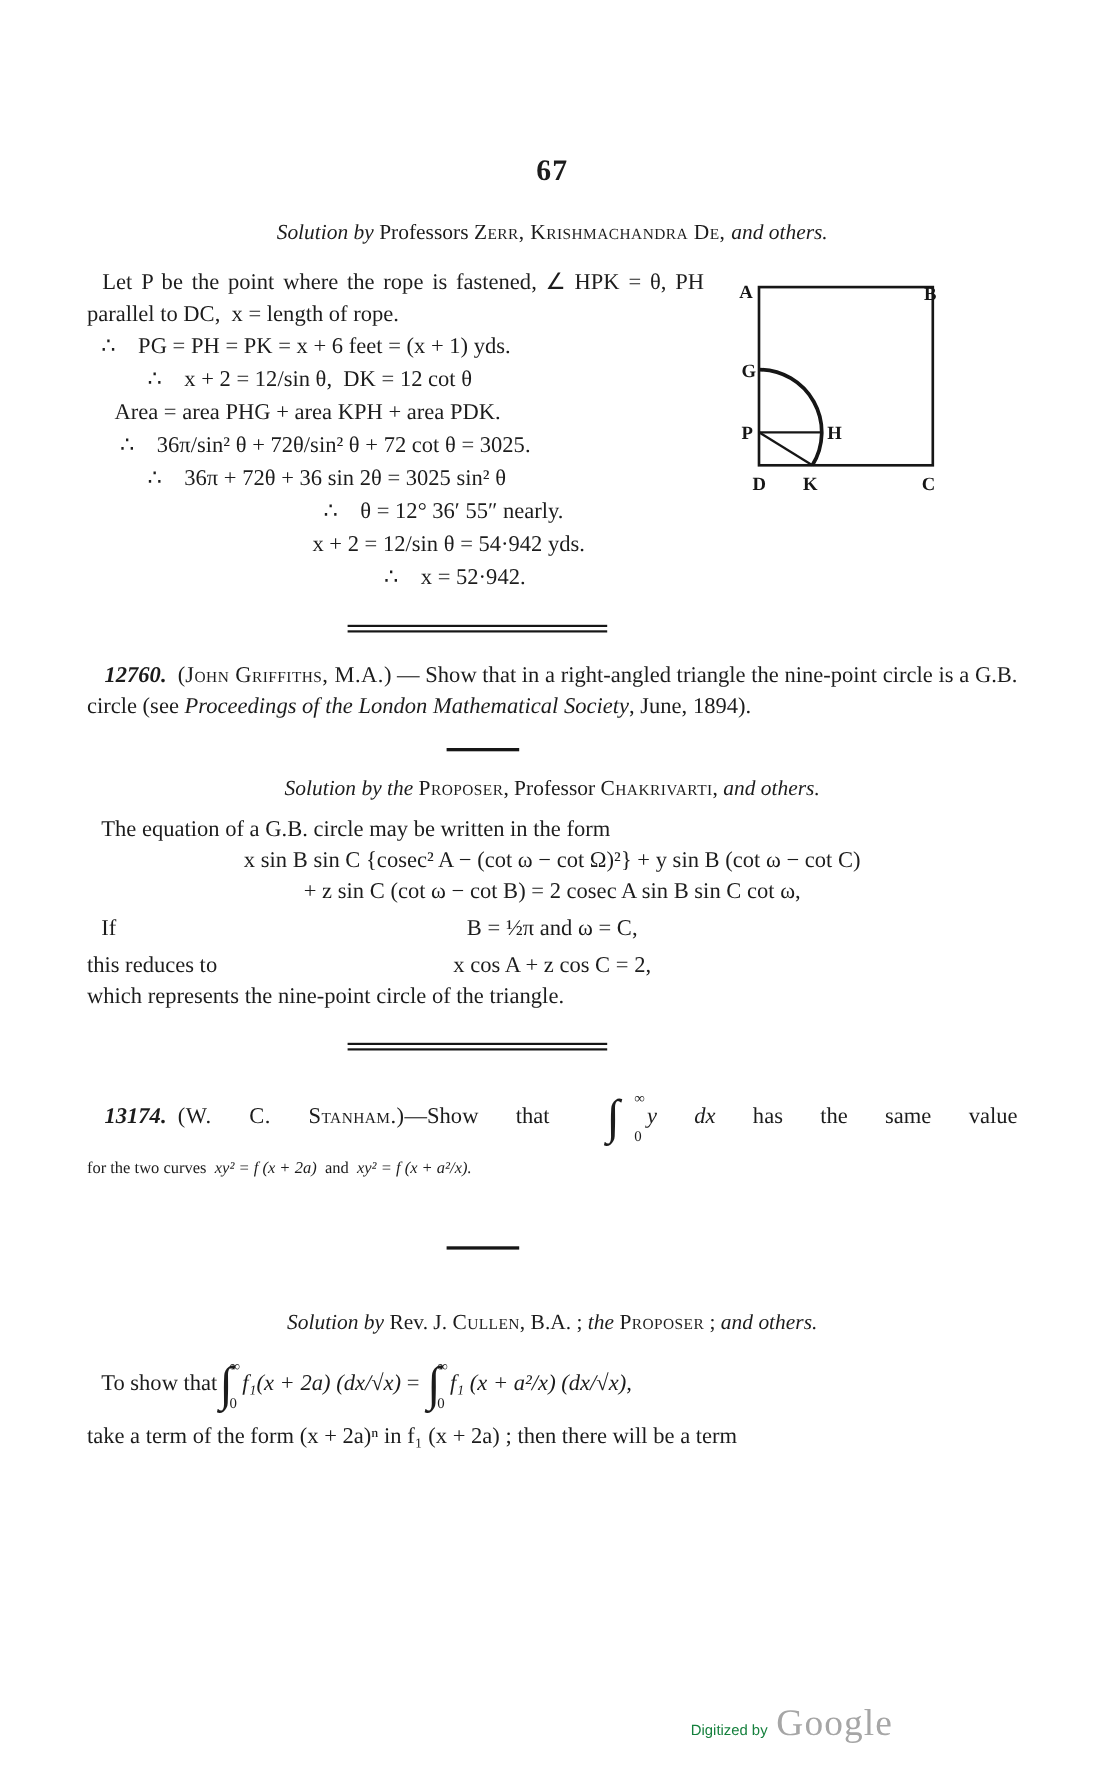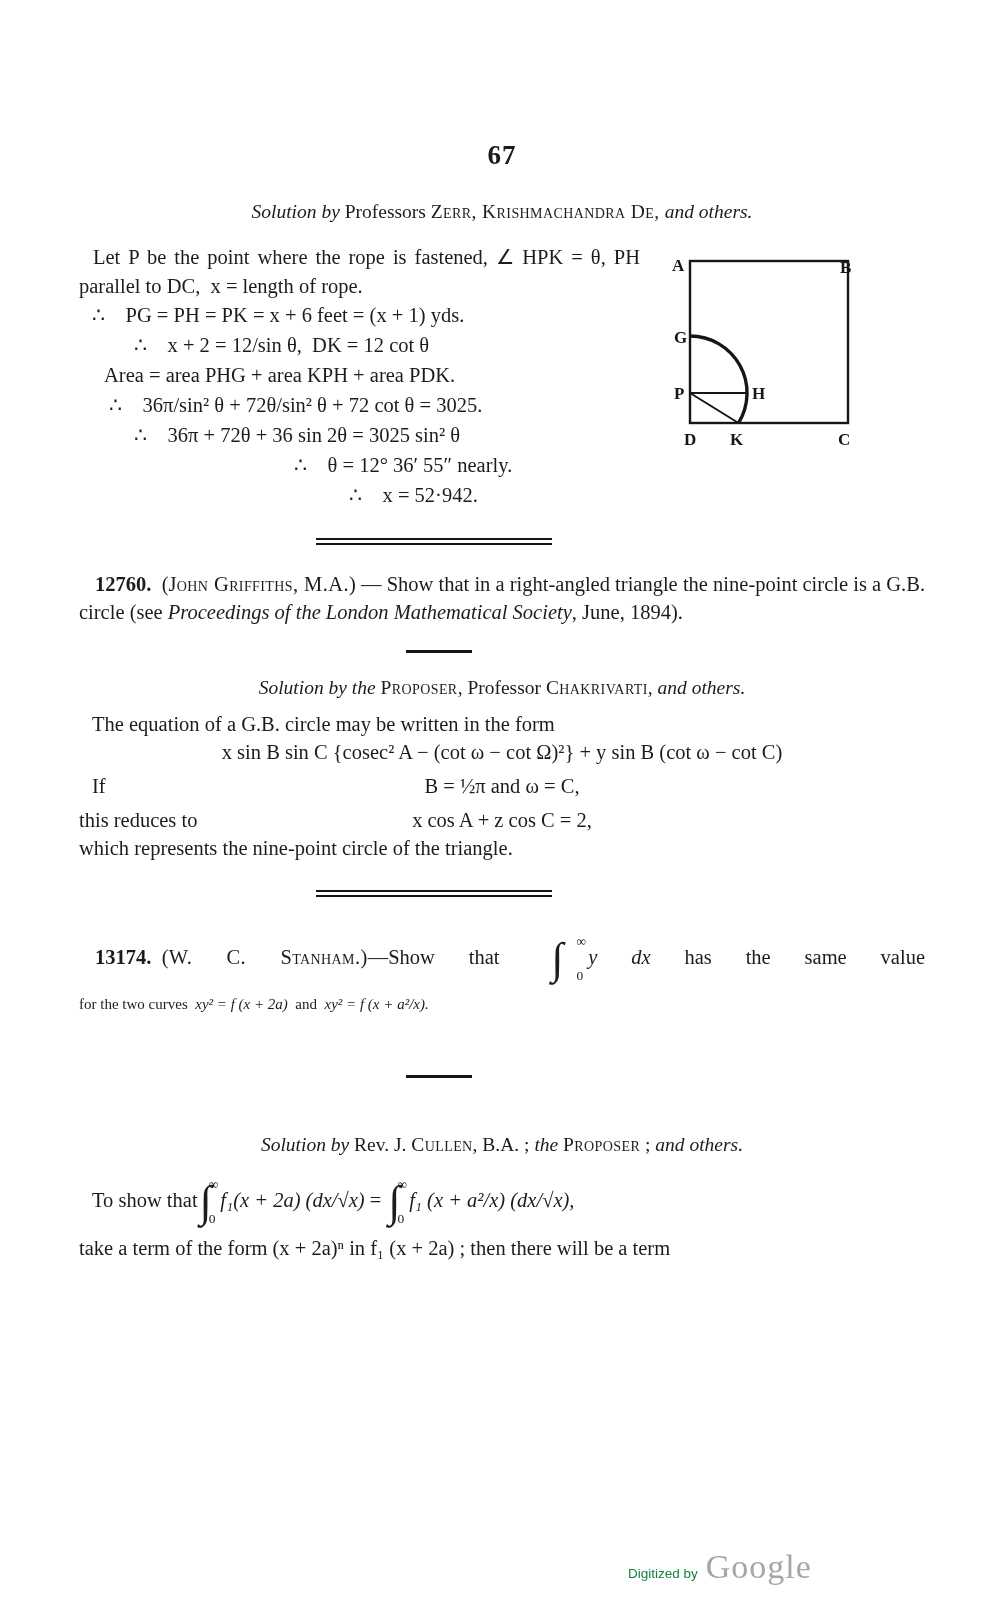--- a/index.html
+++ b/index.html
@@ -21,21 +21,21 @@
     font-weight:bold;
     letter-spacing:1px;
   }
   .byline{
     text-align:center;
     font-size:19.5px;
   }
   .byline1{margin-top:30px;}
   .it{font-style:italic;}
   .sc{font-variant:small-caps;letter-spacing:0.4px;}
-  .b{font-weight:bold;}
+  .b{font-weight:bold;font-style:italic;}
   .m{font-style:italic;}
   .sol1-body{margin-top:20px;font-size:20.5px;line-height:28.5px;}
   .fig{
     float:right;
     width:285px;height:214px;
     margin-top:4px;
   }
   .fig svg{display:block;}
   .para1{
     margin:0;
@@ -204,39 +204,41 @@
     </div>
 
     <p class="para1">Let P be the point where the rope is fastened, ∠ HPK = θ, PH parallel to DC, x = length of rope.</p>
 
     <div class="eq eq-0">∴ PG = PH = PK = x + 6 feet = (x + 1) yds.</div>
     <div class="eq eq-1">∴ x + 2 = 12/sin θ, DK = 12 cot θ</div>
     <div class="eq eq-2">Area = area PHG + area KPH + area PDK.</div>
     <div class="eq eq-3">∴ 36π/sin² θ + 72θ/sin² θ + 72 cot θ = 3025.</div>
     <div class="eq eq-4">∴ 36π + 72θ + 36 sin 2θ = 3025 sin² θ</div>
     <div class="eq eq-5">∴ θ = 12° 36′ 55″ nearly.</div>
+    <div class="eq eq-6">x + 2 = 12/sin θ = 54·942 yds.</div>
     <div class="eq eq-7">∴ x = 52·942.</div>
     <div class="clear"></div>
   </div>
 
   <div class="rule-dbl"></div>
 
   <p class="prob">
     <span class="b">12760.</span><span> (</span><span class="sc">John Griffiths, M.A.</span><span>) — Show that in a right-angled triangle the nine-point circle is a G.B. circle (see </span><span class="it">Proceedings of the London Mathematical Society</span><span>, June, 1894).</span>
   </p>
 
   <div class="rule-short"></div>
 
   <div class="byline byline2">
     <span class="it">Solution by the </span><span class="sc">Proposer</span><span>, Professor </span><span class="sc">Chakrivarti</span><span>, </span><span class="it">and others.</span>
   </div>
 
   <p class="intro">The equation of a G.B. circle may be written in the form</p>
 
   <div class="eq-center">x sin B sin C {cosec² A − (cot ω − cot Ω)²} + y sin B (cot ω − cot C)</div>
+  <div class="eq-center">+ z sin C (cot ω − cot B) = 2 cosec A sin B sin C cot ω,</div>
 
 
   <div class="rel-line">
     <span class="side side-if">If</span>
     <span class="mid">B = ½π and ω = C,</span>
   </div>
   <div class="rel-line">
     <span class="side side-reduces">this reduces to</span>
     <span class="mid">x cos A + z cos C = 2,</span>
   </div>

